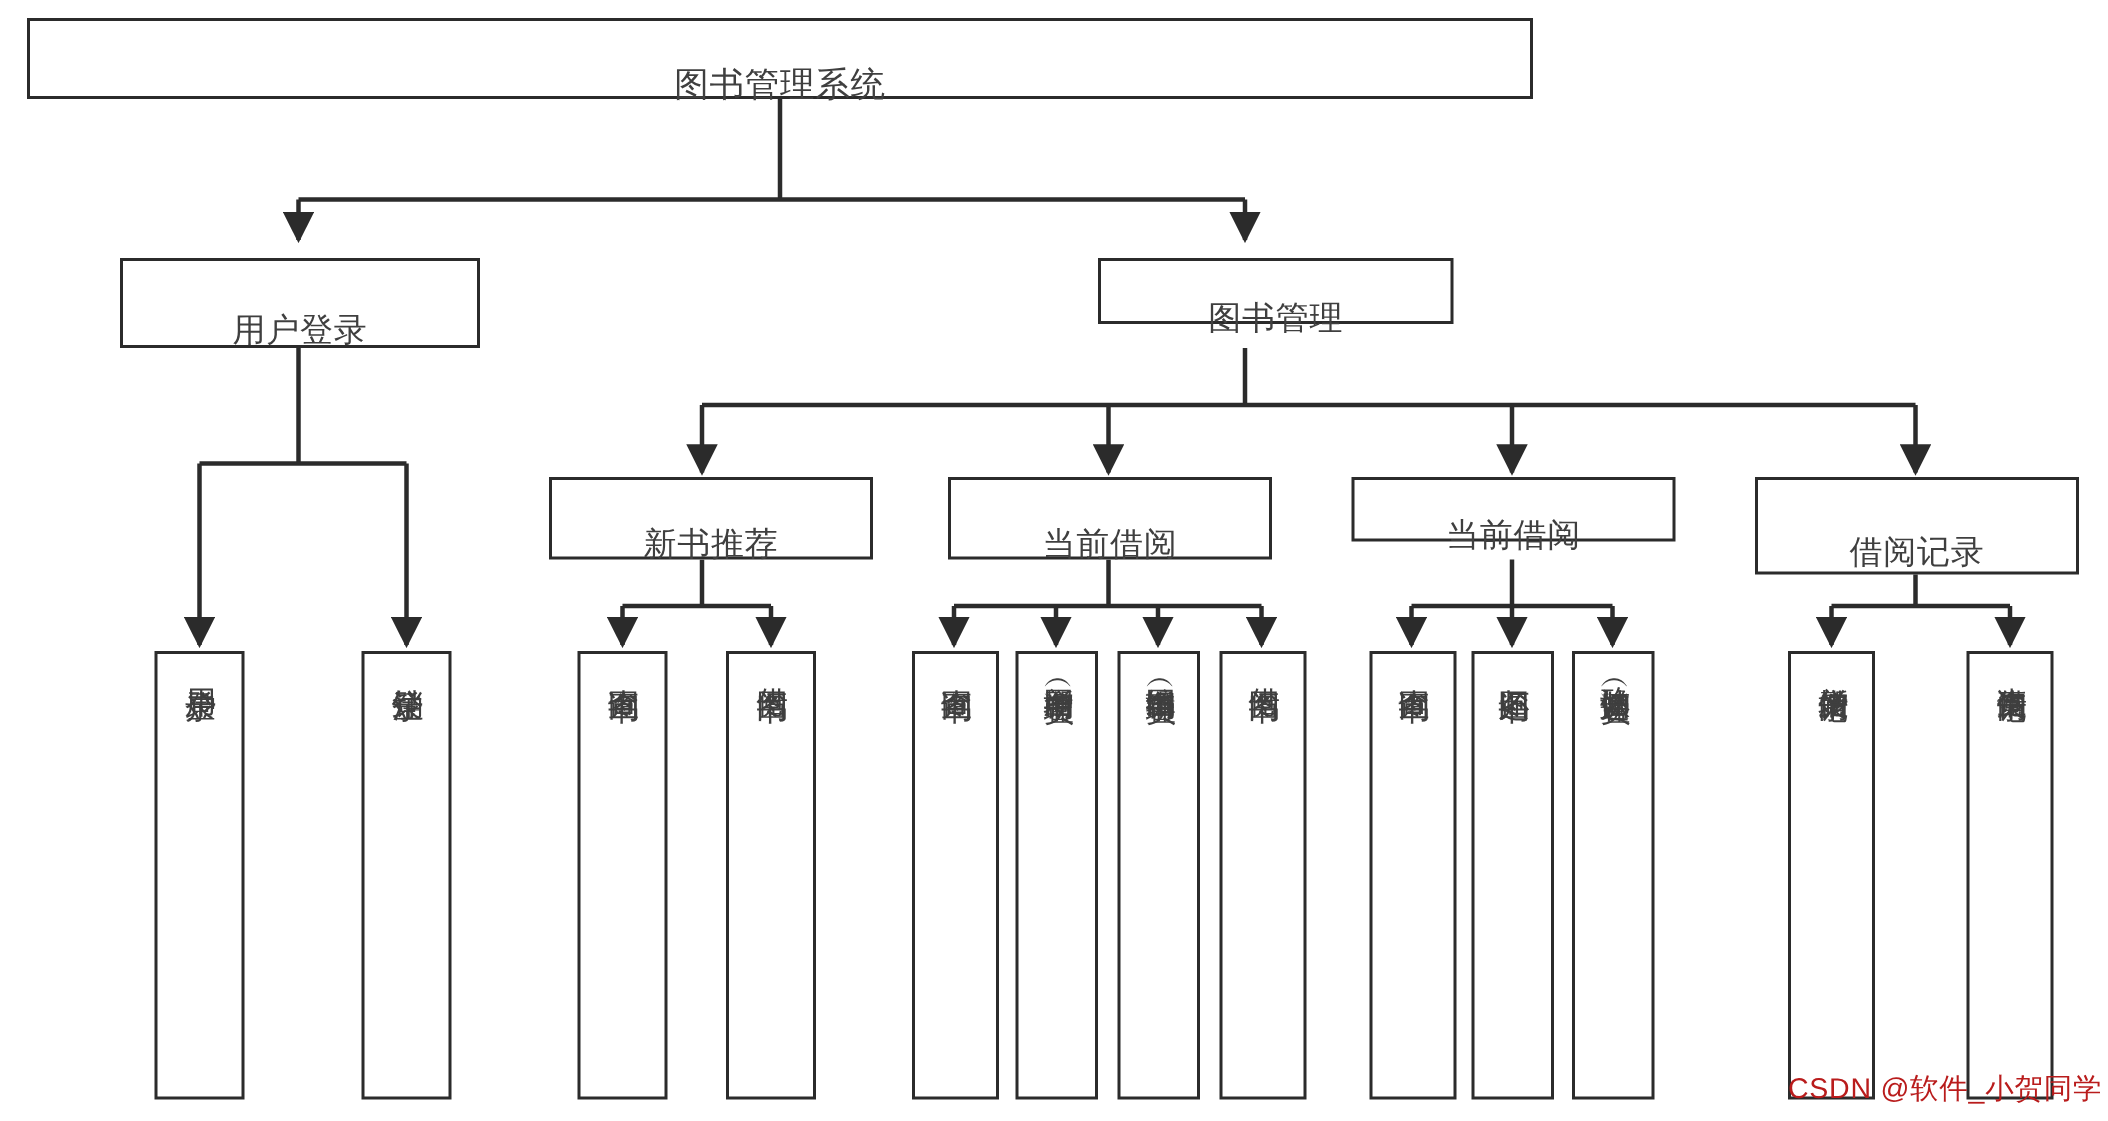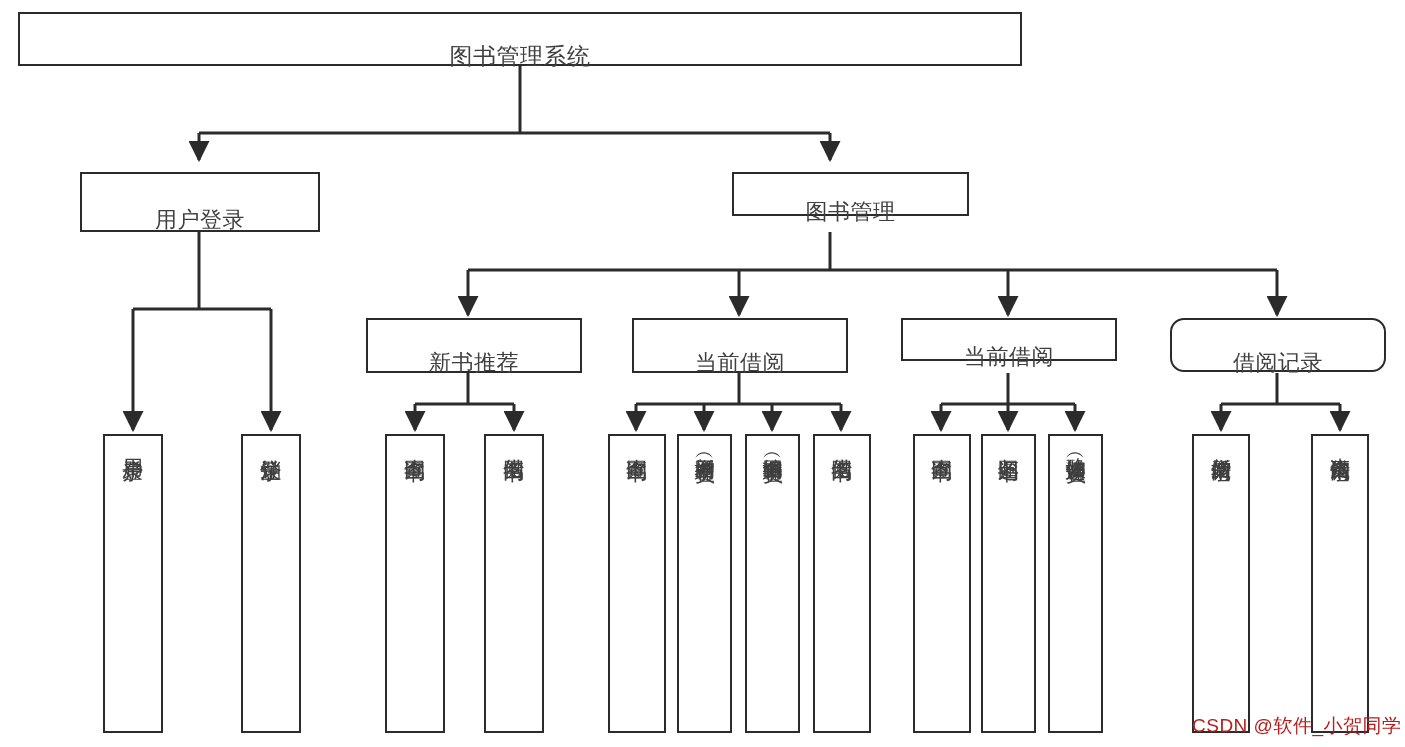--- a/index.html
+++ b/index.html
@@ -152,21 +152,21 @@
   </div>
 
   <div class="node horiz" style="left:632px; top:318px; width:216px; height:55px;">
     <span class="lbl">当前借阅</span>
   </div>
 
   <div class="node horiz" style="left:901px; top:318px; width:216px; height:43px;">
     <span class="lbl">当前借阅</span>
   </div>
 
-  <div class="node horiz" style="left:1170px; top:318px; width:216px; height:54px;border-radius:14px;">
+  <div class="node horiz" style="left:1170px; top:318px; width:216px; height:65px;">
     <span class="lbl">借阅记录</span>
   </div>
 
   <div class="node vert" style="left:103px; top:434px; width:60px; height:299px;">
     <span class="lbl">用户登录</span>
   </div>
 
   <div class="node vert" style="left:241px; top:434px; width:60px; height:299px;">
     <span class="lbl">注销登录</span>
   </div>

